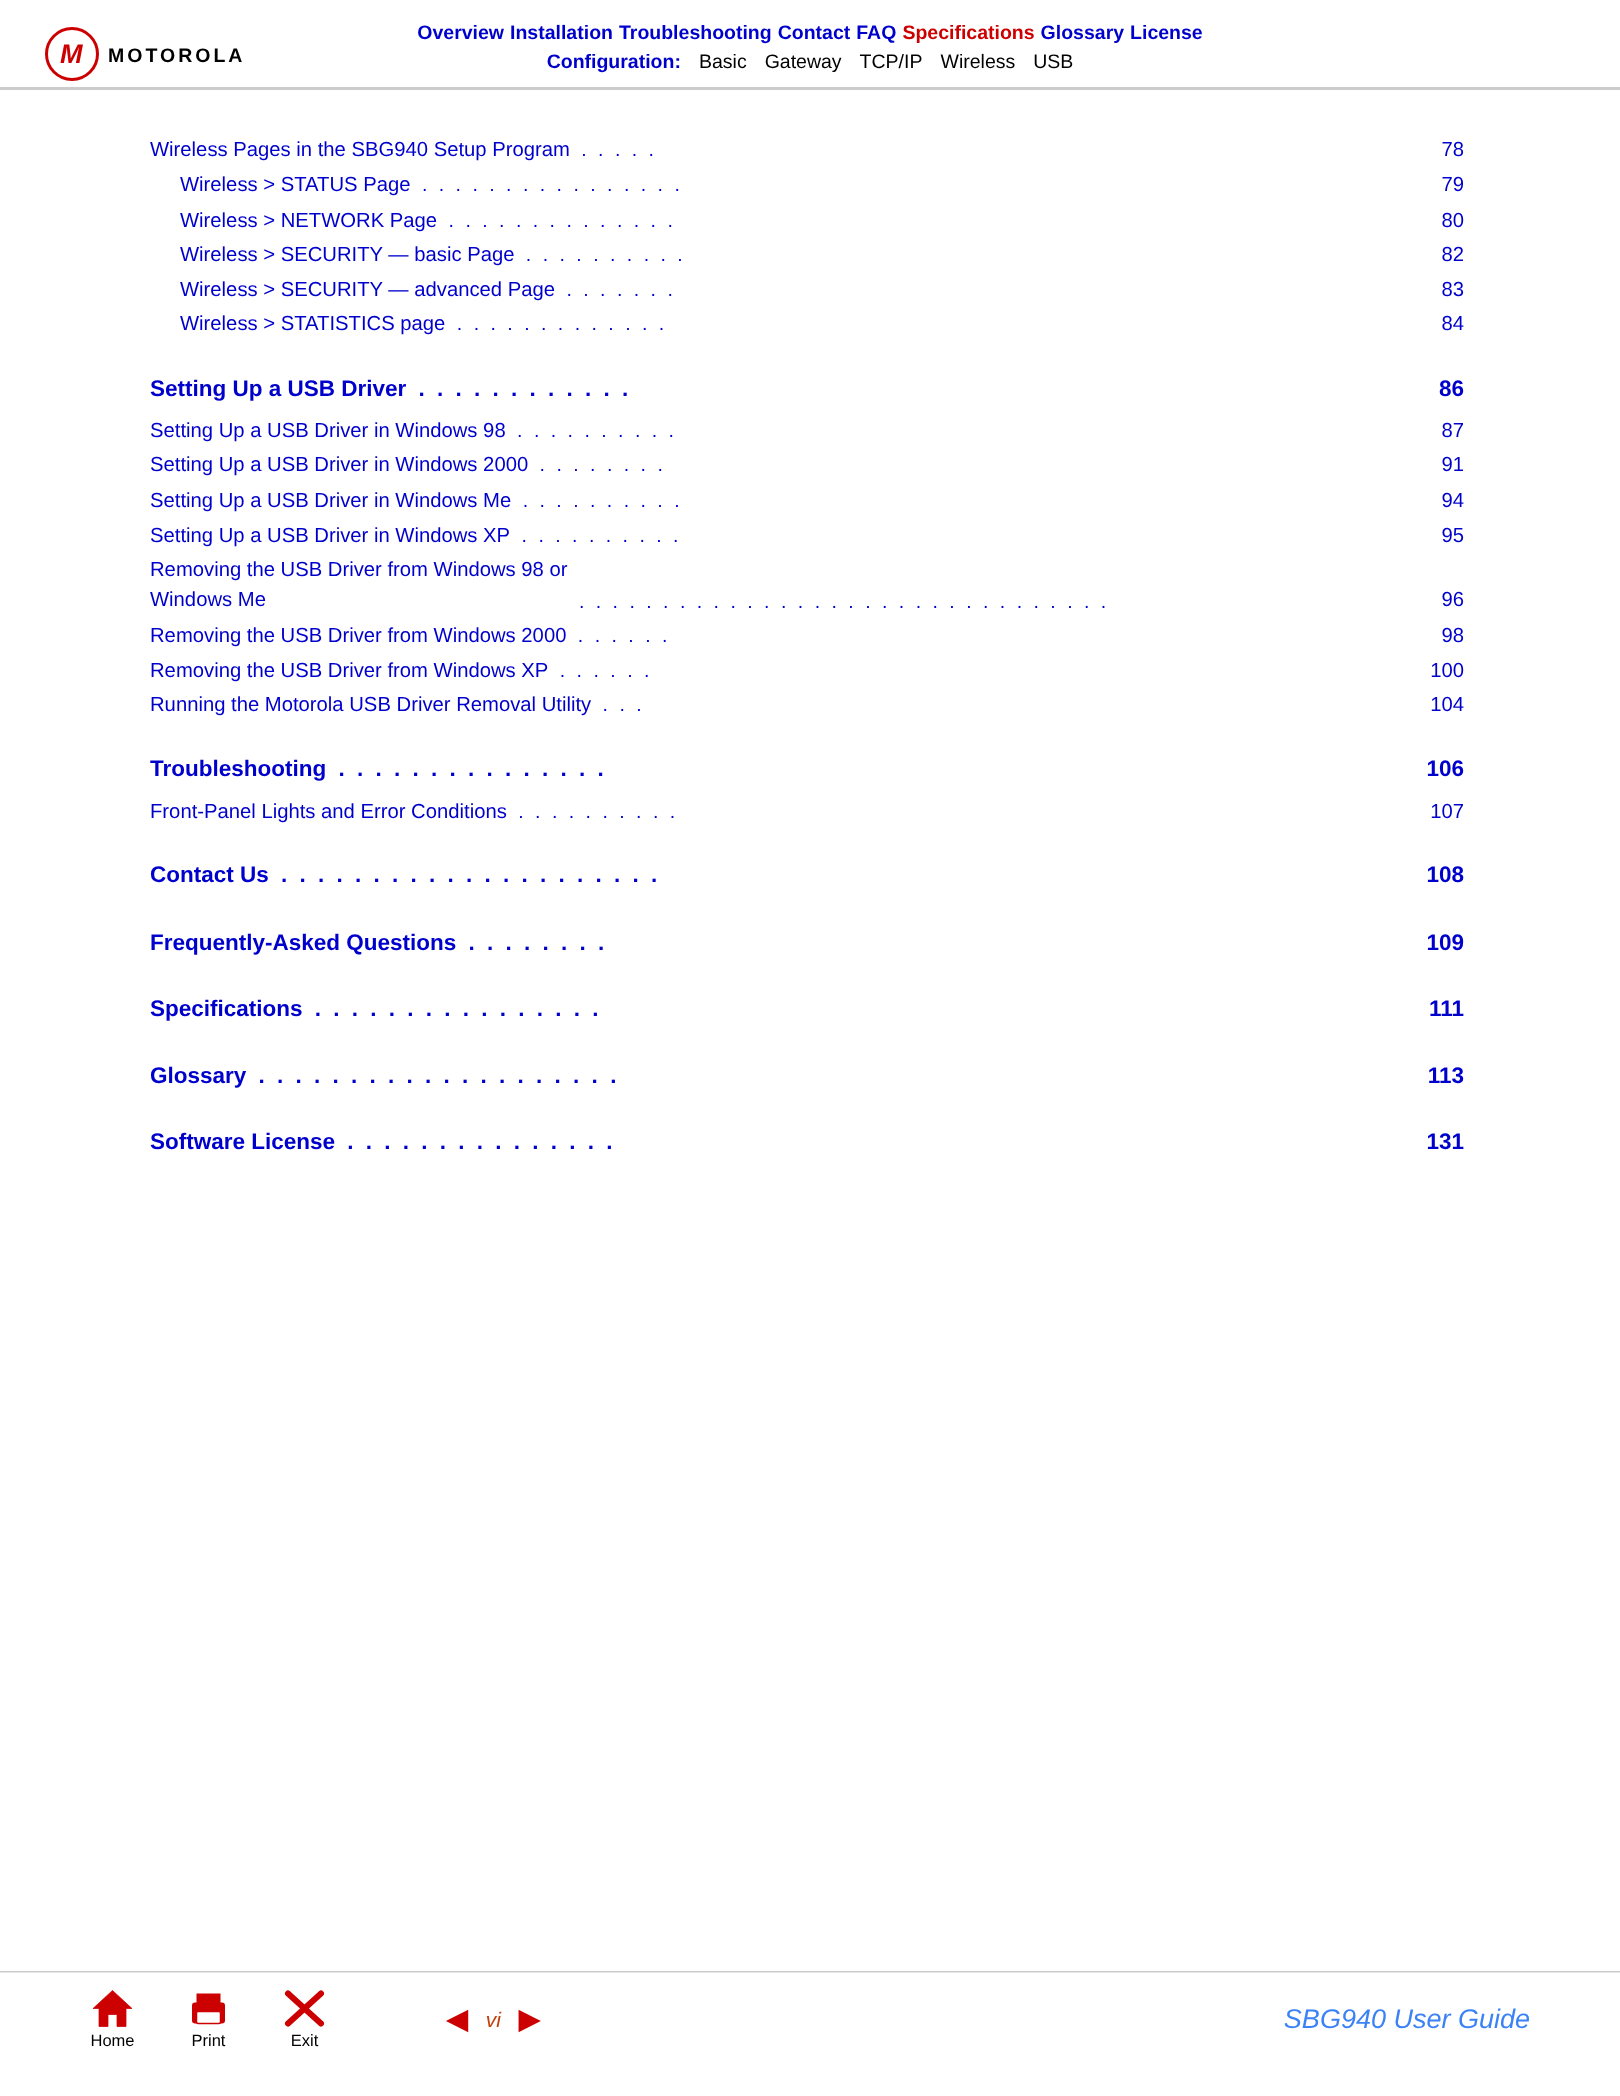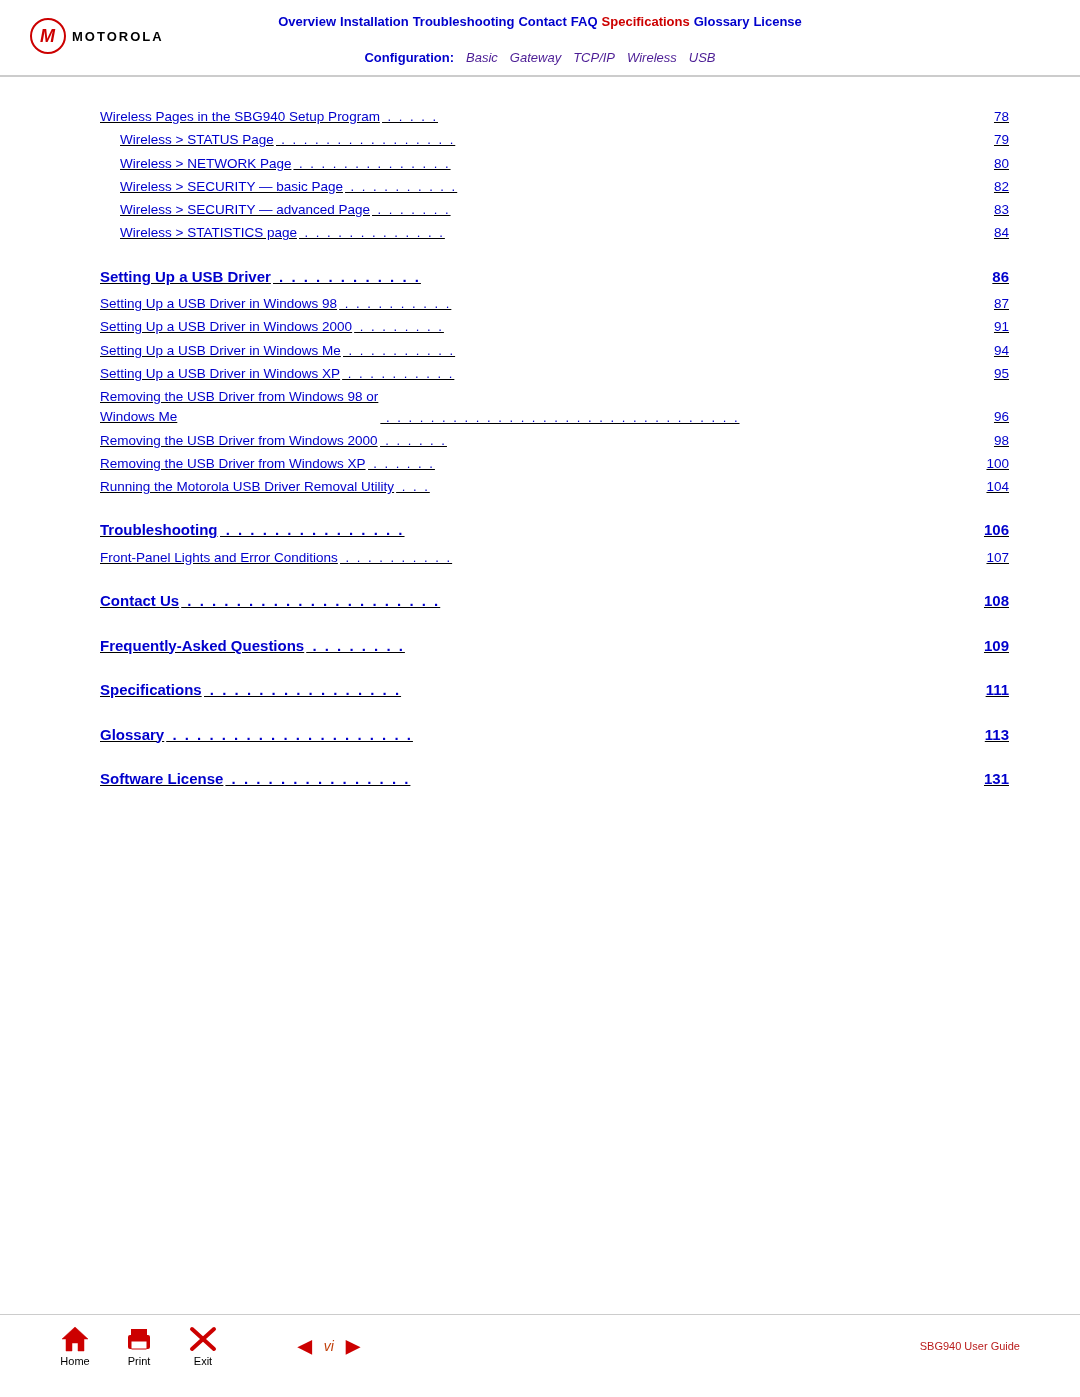--- a/index.html
+++ b/index.html
@@ -63,38 +63,36 @@
     }
     .nav-links a {
       color: #0000cc;
       text-decoration: none;
       cursor: pointer;
     }
     .config-row {
       display: flex;
       gap: 12px;
       font-size: 13px;
-      margin-top: 21px;
+      margin-top: 4px;
       align-items: center;
     }
     .config-label {
       color: #0000cc;
       font-weight: bold;
     }
     .config-row a {
-      color: #4c1d95;
+      color: #000000;
       text-decoration: none;
       cursor: pointer;
-      font-style: italic;
     }
 
     
     .main-content {
-      padding: 30px 71px 120px 100px;
-      text-decoration: underline;
+      padding: 30px 104px 120px 100px;
     }
 
     
     .toc-entry {
       display: flex;
       align-items: baseline;
       color: #0000cc;
       font-size: 13.5px;
       margin-bottom: 3px;
       line-height: 1.5;
@@ -177,22 +175,23 @@
       font-weight: bold;
       cursor: pointer;
     }
     .footer-nav .page-num {
       font-size: 14px;
       color: #c2410c;
       font-style: italic;
     }
     .footer-guide {
       margin-left: auto;
-      font-size: 11px;
-      color: #b91c1c;
+      font-size: 18px;
+      color: #3b82f6;
+      font-style: italic;
     }
   </style>
 </head>
 <body>
 
 <div class="header">
   <div class="logo-area">
     <div class="logo-m">
       <svg width="22" height="22" viewBox="0 0 22 22">
         <text x="3" y="17" font-size="18" font-weight="bold" font-style="italic" fill="#cc0000">M</text>

